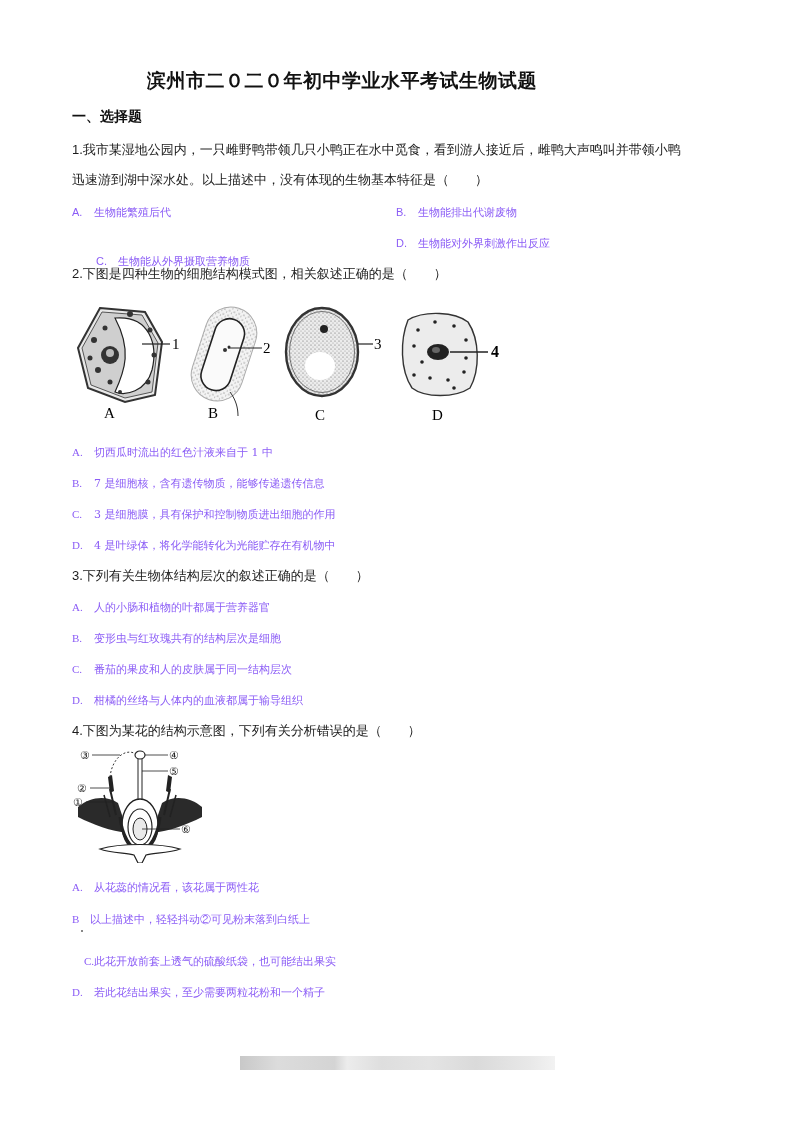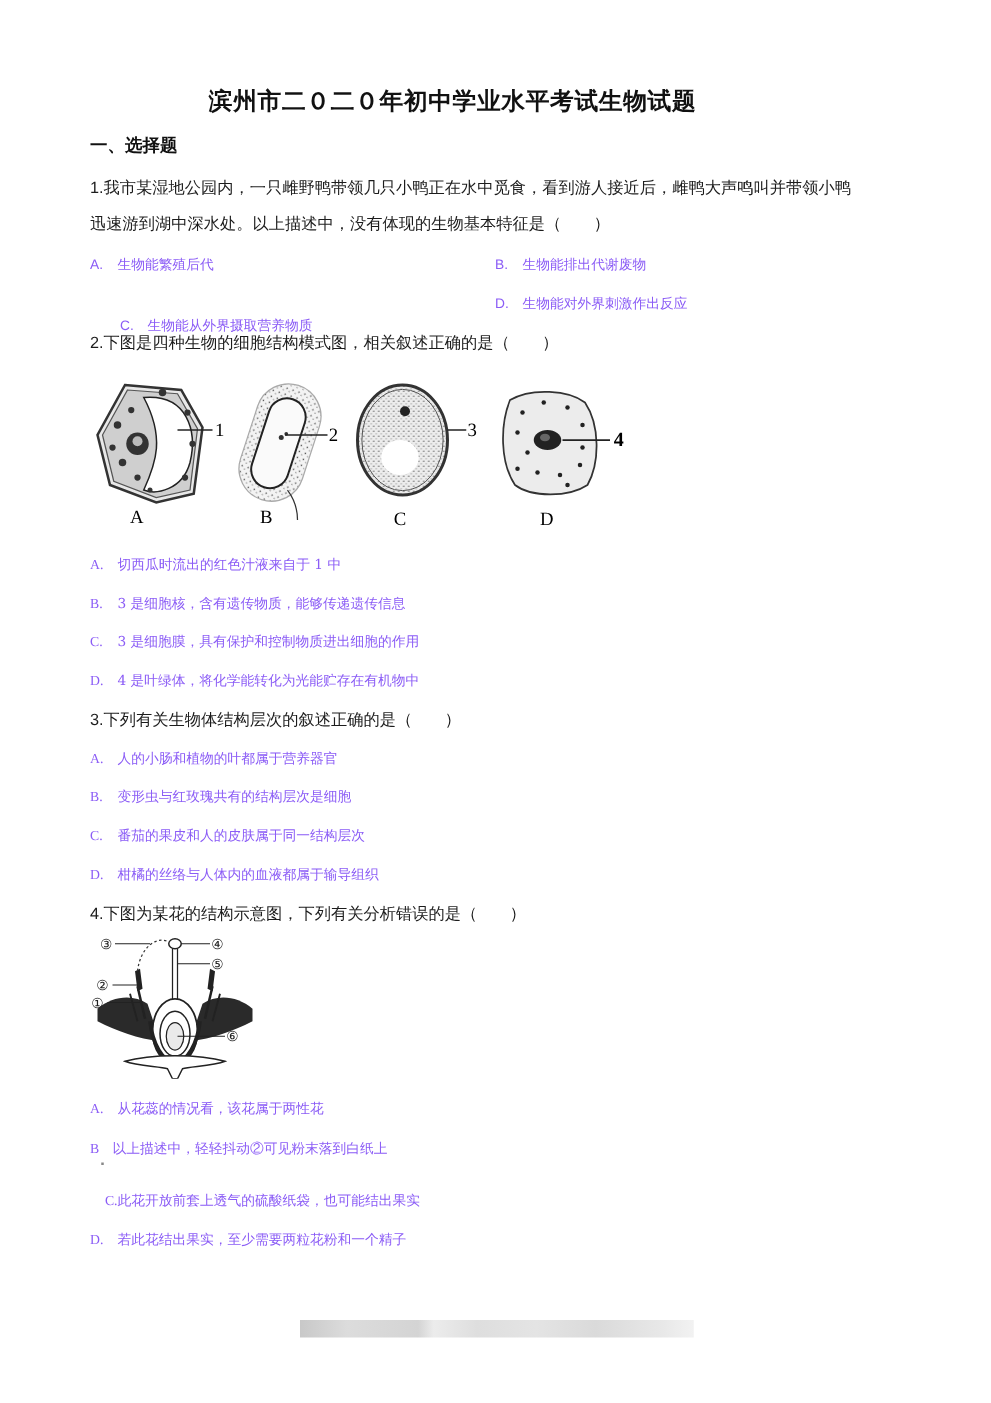--- a/index.html
+++ b/index.html
@@ -1,20 +1,20 @@
 <!DOCTYPE html>
 <html><head>
 <meta charset="utf-8">
 <style>
   html, body { margin: 0; padding: 0; background: #ffffff; }
   body { width: 793px; height: 1122px; position: relative; overflow: hidden;
          font-family: "DejaVu Serif", "Liberation Serif", serif; color: #1a1a1a; }
   .abs { position: absolute; white-space: nowrap; }
   .title { left: 0; width: 684px; top: 68px; text-align: center;
-           font-family: "DejaVu Sans", sans-serif; font-weight: bold; font-size: 19px; letter-spacing: 0.5px; color: #111; padding-left: 20px; }
+           font-family: "DejaVu Sans", sans-serif; font-weight: bold; font-size: 19px; letter-spacing: 0.5px; color: #111; }
   .section { left: 72px; top: 108px; font-family: "DejaVu Sans", sans-serif; font-weight: bold; font-size: 14px; color: #111; }
   .q { font-size: 13px; line-height: 16px; color: #1c1c1c; }
   .q .num { font-family: "Liberation Sans", sans-serif; }
   .opt { font-size: 11px; line-height: 16px; color: #8b5cf6; }
   .opt .letter { display: inline-block; width: 22px; font-family: "Liberation Serif", serif; }
   .opt.sans .letter { font-family: "Liberation Sans", sans-serif; }
   .fig-label { font-family: "Liberation Serif", serif; font-size: 15px; color: #222; }
   .footer-blur { left: 240px; top: 1056px; width: 315px; height: 14px;
                  background: linear-gradient(90deg,#c8c8c8 0%,#dcdcdc 12%,#d4d4d4 30%,#ececec 34%,#dedede 45%,#e4e4e4 60%,#dadada 75%,#e8e8e8 92%,#f2f2f2 100%); }
   .tiny-mark { left: 81px; top: 930px; width: 2px; height: 2px; background: #888; }
@@ -122,21 +122,21 @@
     <line x1="380" y1="52" x2="418" y2="52" stroke="#222" stroke-width="1.4"></line>
   </g>
   <text x="421" y="57" class="fig-label" style="font-weight:bold; font-size:16px;">4</text>
   <text x="362" y="120" class="fig-label">D</text>
 </svg>
 
 <div class="abs opt" style="left:72px; top:444px;">
   <span class="letter">A.</span><span>切西瓜时流出的红色汁液来自于 1 中</span>
 </div>
 <div class="abs opt" style="left:72px; top:475px;">
-  <span class="letter">B.</span><span>3 是细胞核，含有遗传物质，能够传递遗传信息</span>
+  <span class="letter">B.</span><span>7 是细胞核，含有遗传物质，能够传递遗传信息</span>
 </div>
 <div class="abs opt" style="left:72px; top:506px;">
   <span class="letter">C.</span><span>3 是细胞膜，具有保护和控制物质进出细胞的作用</span>
 </div>
 <div class="abs opt" style="left:72px; top:537px;">
   <span class="letter">D.</span><span>4 是叶绿体，将化学能转化为光能贮存在有机物中</span>
 </div>
 
 <div class="abs q" style="left:72px; top:568px;">
   <span class="num">3.</span><span>下列有关生物体结构层次的叙述正确的是（　　）</span>

